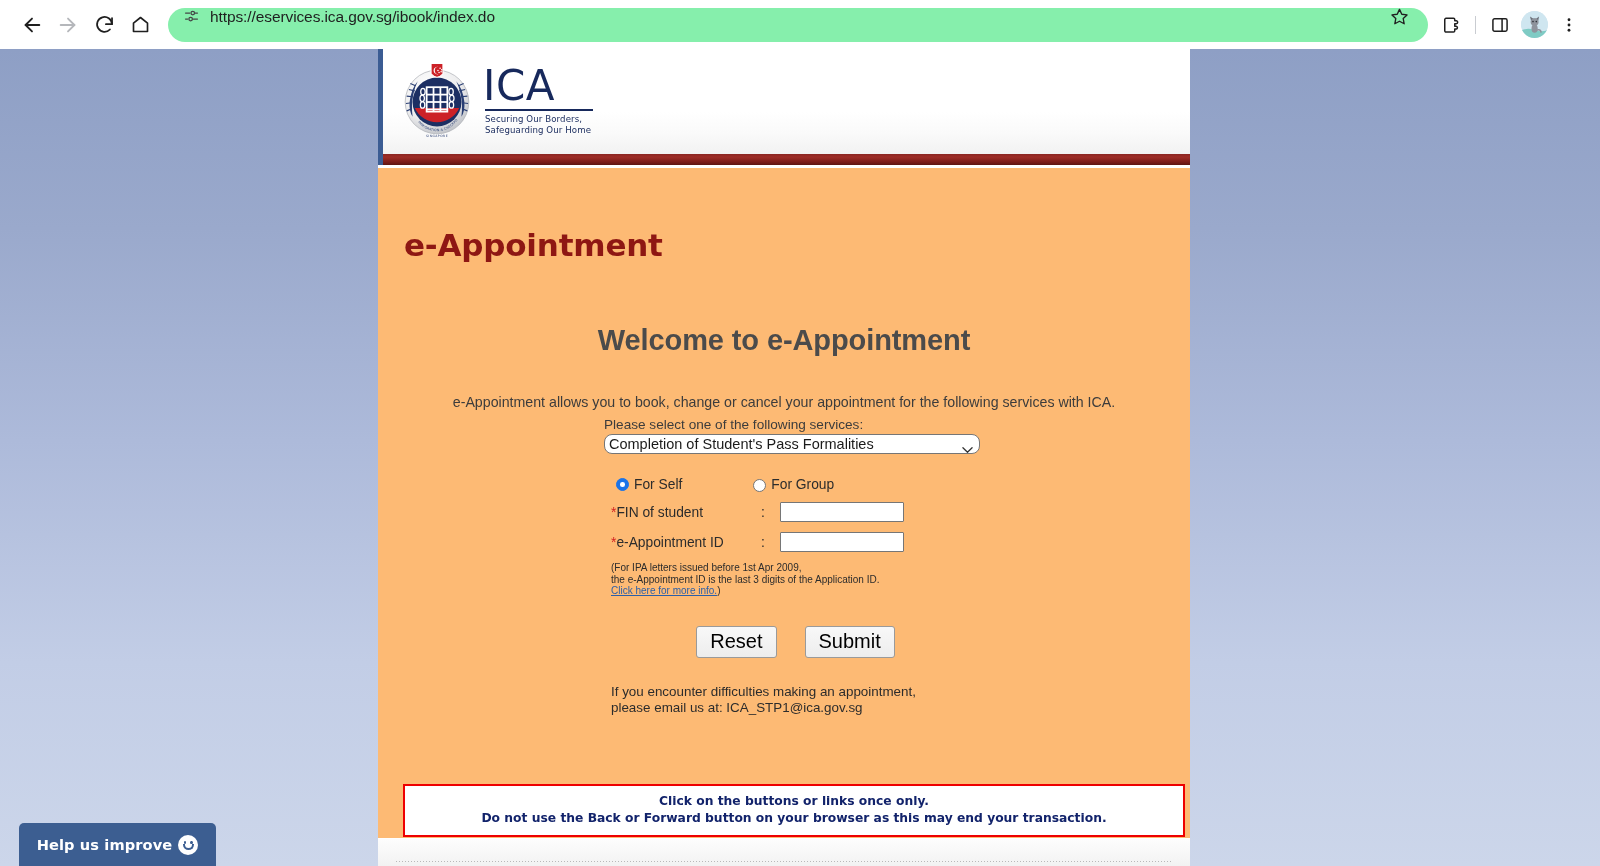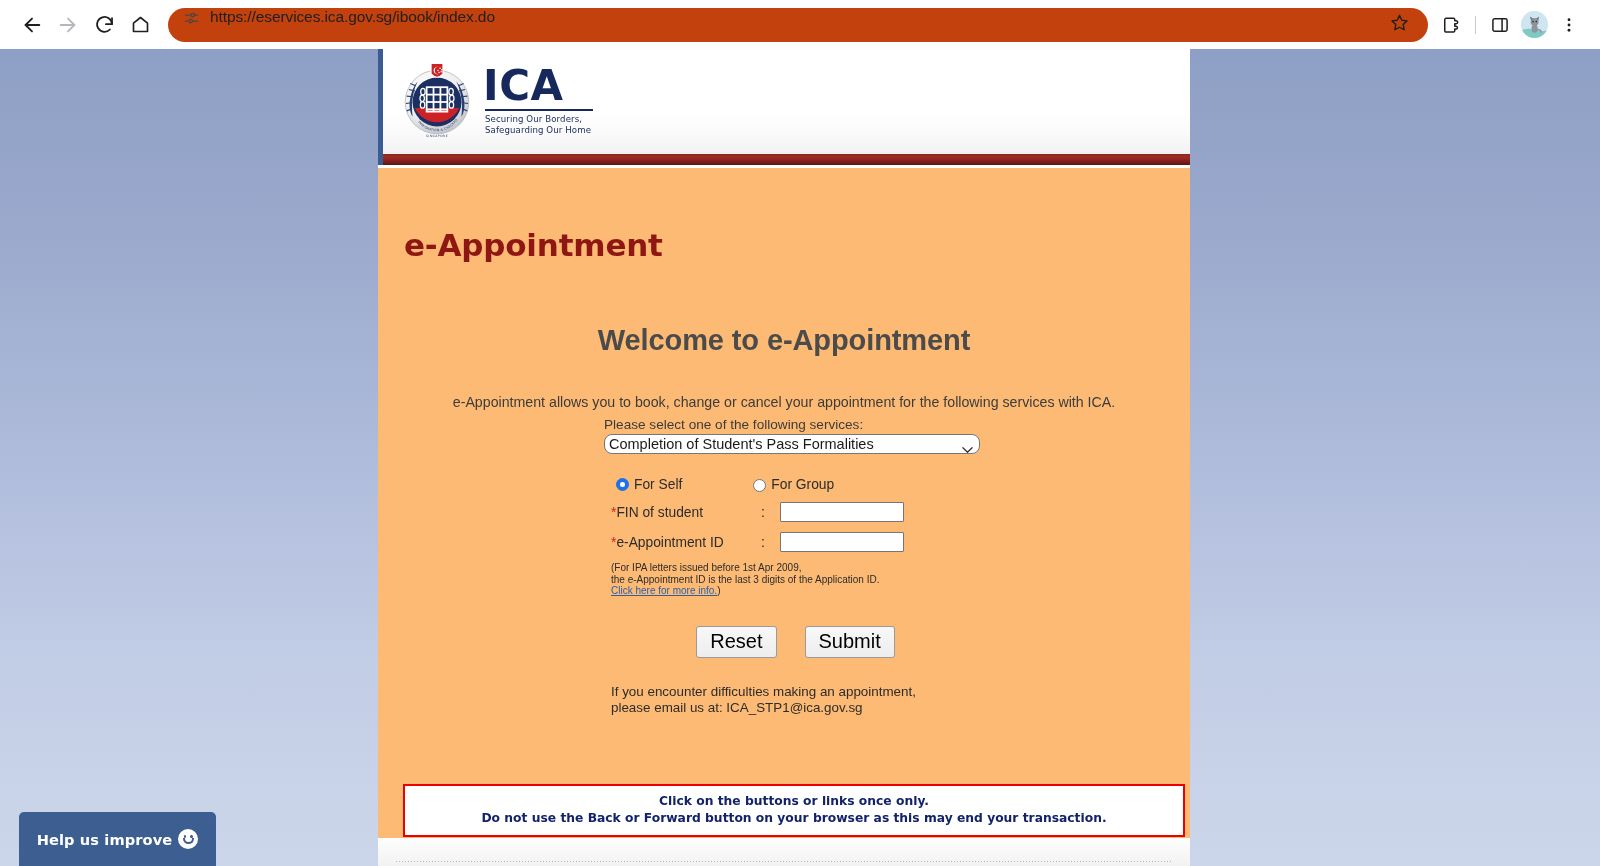--- a/index.html
+++ b/index.html
@@ -26,23 +26,23 @@
     border-radius: 50%;
     flex: 0 0 auto;
     cursor: pointer;
   }
   .nav-btn svg { display: block; }
   .omnibox {
     flex: 1 1 auto;
     height: 34px;
     margin-left: 10px;
     margin-right: 6px;
-    background: #c2410c;
+    background: #86efac;
     border-radius: 17px;
-    display: flex; 
+    display: flex; align-items: center;
     padding: 0 14px 16px 12px;
     cursor: text;
     min-width: 0;
   }
   .site-info {
     width: 22px; height: 22px;
     display: flex; align-items: center; justify-content: center;
     flex: 0 0 auto;
     margin-right: 8px;
     cursor: pointer;
@@ -114,21 +114,21 @@
     padding-left: 17px;
     display: flex; align-items: center;
   }
   .ica-logo-wrap {
     display: flex; align-items: center; gap: 9px;
   }
   .ica-crest { width: 74px; height: 80px; flex: 0 0 auto; }
   .ica-wordmark { display: flex; flex-direction: column; }
   .ica-letters {
     font-family: "DejaVu Sans", sans-serif;
-    font-weight: bold;
+    font-weight: normal;
     font-size: 42px;
     color: #17295c;
     line-height: 0.95;
     letter-spacing: 0.5px;
   }
   .ica-rule {
     height: 1.5px; background: #17295c;
     margin: 3px 0 3px 2px; width: 100%;
   }
   .ica-tag {
@@ -336,21 +336,21 @@
     position: absolute;
     left: 18px; bottom: 4px;
     width: 776px; height: 1px;
     background: repeating-linear-gradient(to right, #b9b9b9 0 1px, transparent 1px 3px);
   }
 
   
   .help-widget {
     position: absolute;
     left: 19px; bottom: 0;
-    width: 197px; height: 54px;
+    width: 197px; height: 43px;
     background: #3c5e91;
     border-radius: 5px 5px 0 0;
     display: flex; align-items: center; justify-content: center;
     gap: 6px;
     cursor: pointer;
     z-index: 10;
   }
   .help-text {
     font-family: "DejaVu Sans", sans-serif;
     font-weight: bold;

